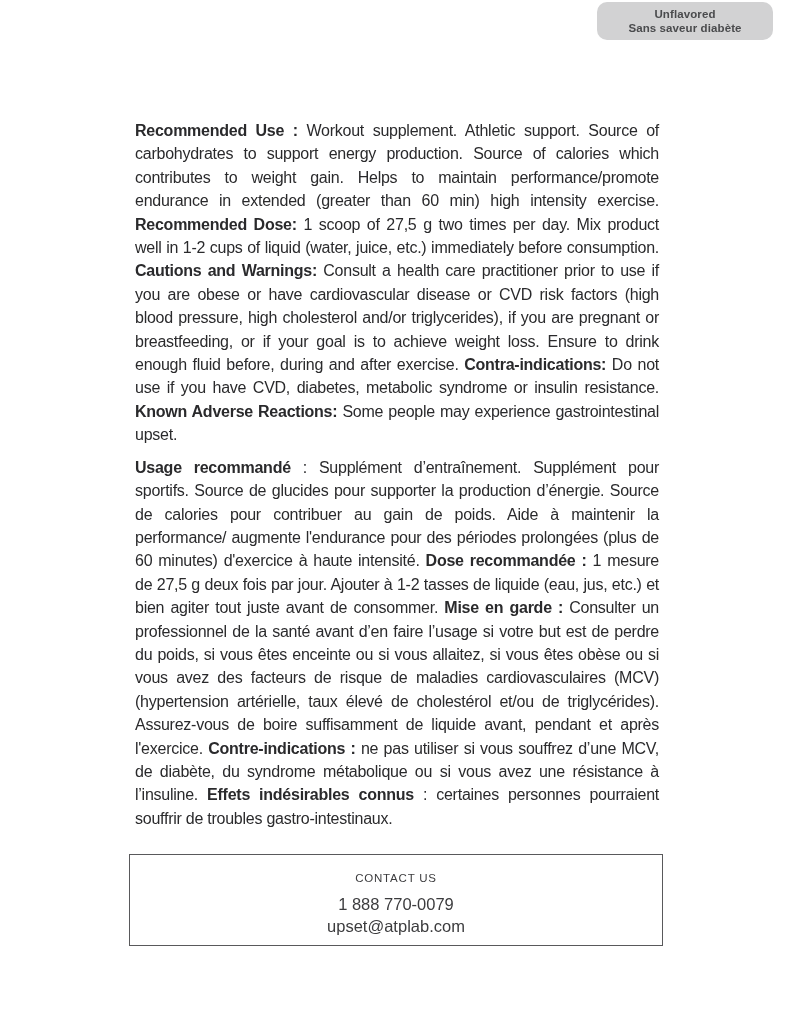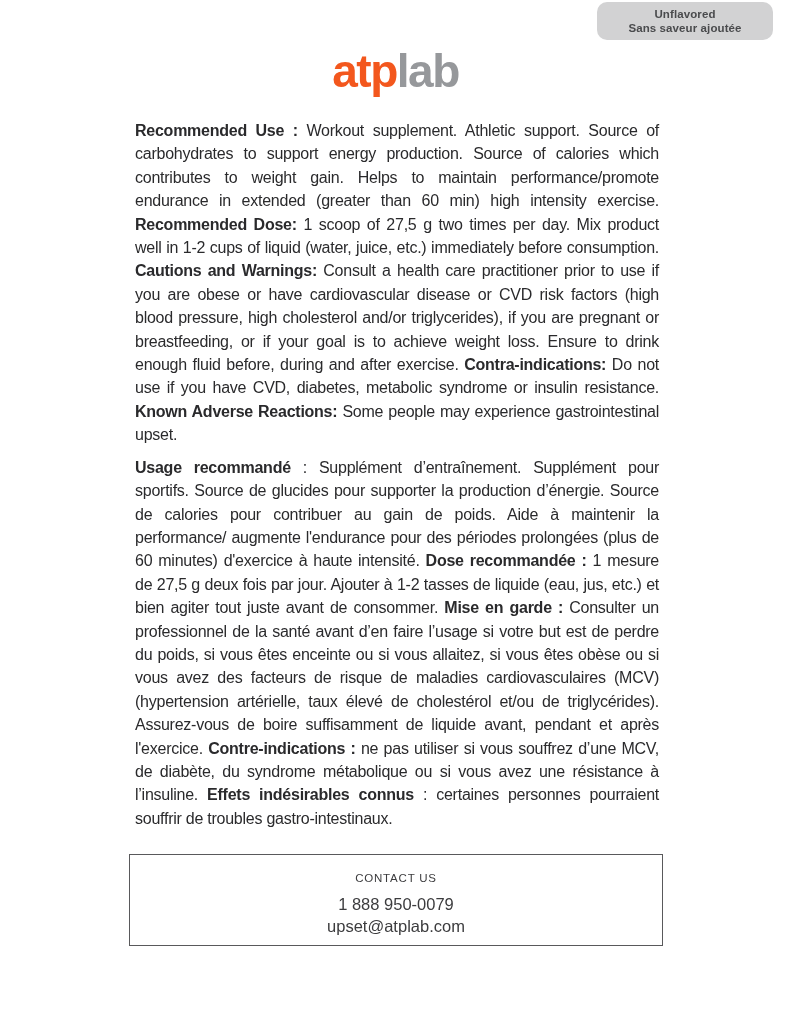--- a/index.html
+++ b/index.html
@@ -97,31 +97,28 @@
     color: var(--contact-text, #3c3c3e);
   }
 </style>
 </head>
 <body>
 
 <div class="page">
 
   <div class="flavor-badge">
     <div class="badge-line">Unflavored</div>
-    <div class="badge-line">Sans saveur ajoutée</div>
+    <div class="badge-line">Sans saveur diabète</div>
   </div>
 
-  <div class="logo">
-    <span class="logo-atp">atp</span><span class="logo-lab">lab</span>
-  </div>
 
   <div class="label-text">
     <p><span class="bold">Recommended Use : </span><span>Workout supplement. Athletic support. Source of carbohydrates to support energy production. Source of calories which contributes to weight gain. Helps to maintain performance/promote endurance in extended (greater than 60 min) high intensity exercise. </span><span class="bold">Recommended Dose:</span><span> 1 scoop of 27,5 g two times per day. Mix product well in 1-2 cups of liquid (water, juice, etc.) immediately before consumption. </span><span class="bold">Cautions and Warnings:</span><span> Consult a health care practitioner prior to use if you are obese or have cardiovascular disease or CVD risk factors (high blood pressure, high cholesterol and/or triglycerides), if you are pregnant or breastfeeding, or if your goal is to achieve weight loss. Ensure to drink enough fluid before, during and after exercise. </span><span class="bold">Contra-indications:</span><span> Do not use if you have CVD, diabetes, metabolic syndrome or insulin resistance. </span><span class="bold">Known Adverse Reactions:</span><span> Some people may experience gastrointestinal upset.</span></p>
     <p><span class="bold">Usage recommandé</span><span> : Supplément d’entraînement. Supplément pour sportifs. Source de glucides pour supporter la production d’énergie. Source de calories pour contribuer au gain de poids. Aide à maintenir la performance/ augmente l'endurance pour des périodes prolongées (plus de 60 minutes) d'exercice à haute intensité. </span><span class="bold">Dose recommandée :</span><span> 1 mesure de 27,5 g deux fois par jour. Ajouter à 1-2 tasses de liquide (eau, jus, etc.) et bien agiter tout juste avant de consommer. </span><span class="bold">Mise en garde :</span><span> Consulter un professionnel de la santé avant d’en faire l’usage si votre but est de perdre du poids, si vous êtes enceinte ou si vous allaitez, si vous êtes obèse ou si vous avez des facteurs de risque de maladies cardiovasculaires (MCV) (hypertension artérielle, taux élevé de cholestérol et/ou de triglycérides). Assurez-vous de boire suffisamment de liquide avant, pendant et après l'exercice. </span><span class="bold">Contre-indications :</span><span> ne pas utiliser si vous souffrez d’une MCV, de diabète, du syndrome métabolique ou si vous avez une résistance à l’insuline. </span><span class="bold">Effets indésirables connus</span><span> : certaines personnes pourraient souffrir de troubles gastro-intestinaux.</span></p>
   </div>
 
   <div class="contact-box">
     <div class="contact-heading">CONTACT US</div>
-    <div class="contact-phone">1 888 950-0079</div>
+    <div class="contact-phone">1 888 770-0079</div>
     <div class="contact-email">upset@atplab.com</div>
   </div>
 
 </div>
 
 </body></html>

